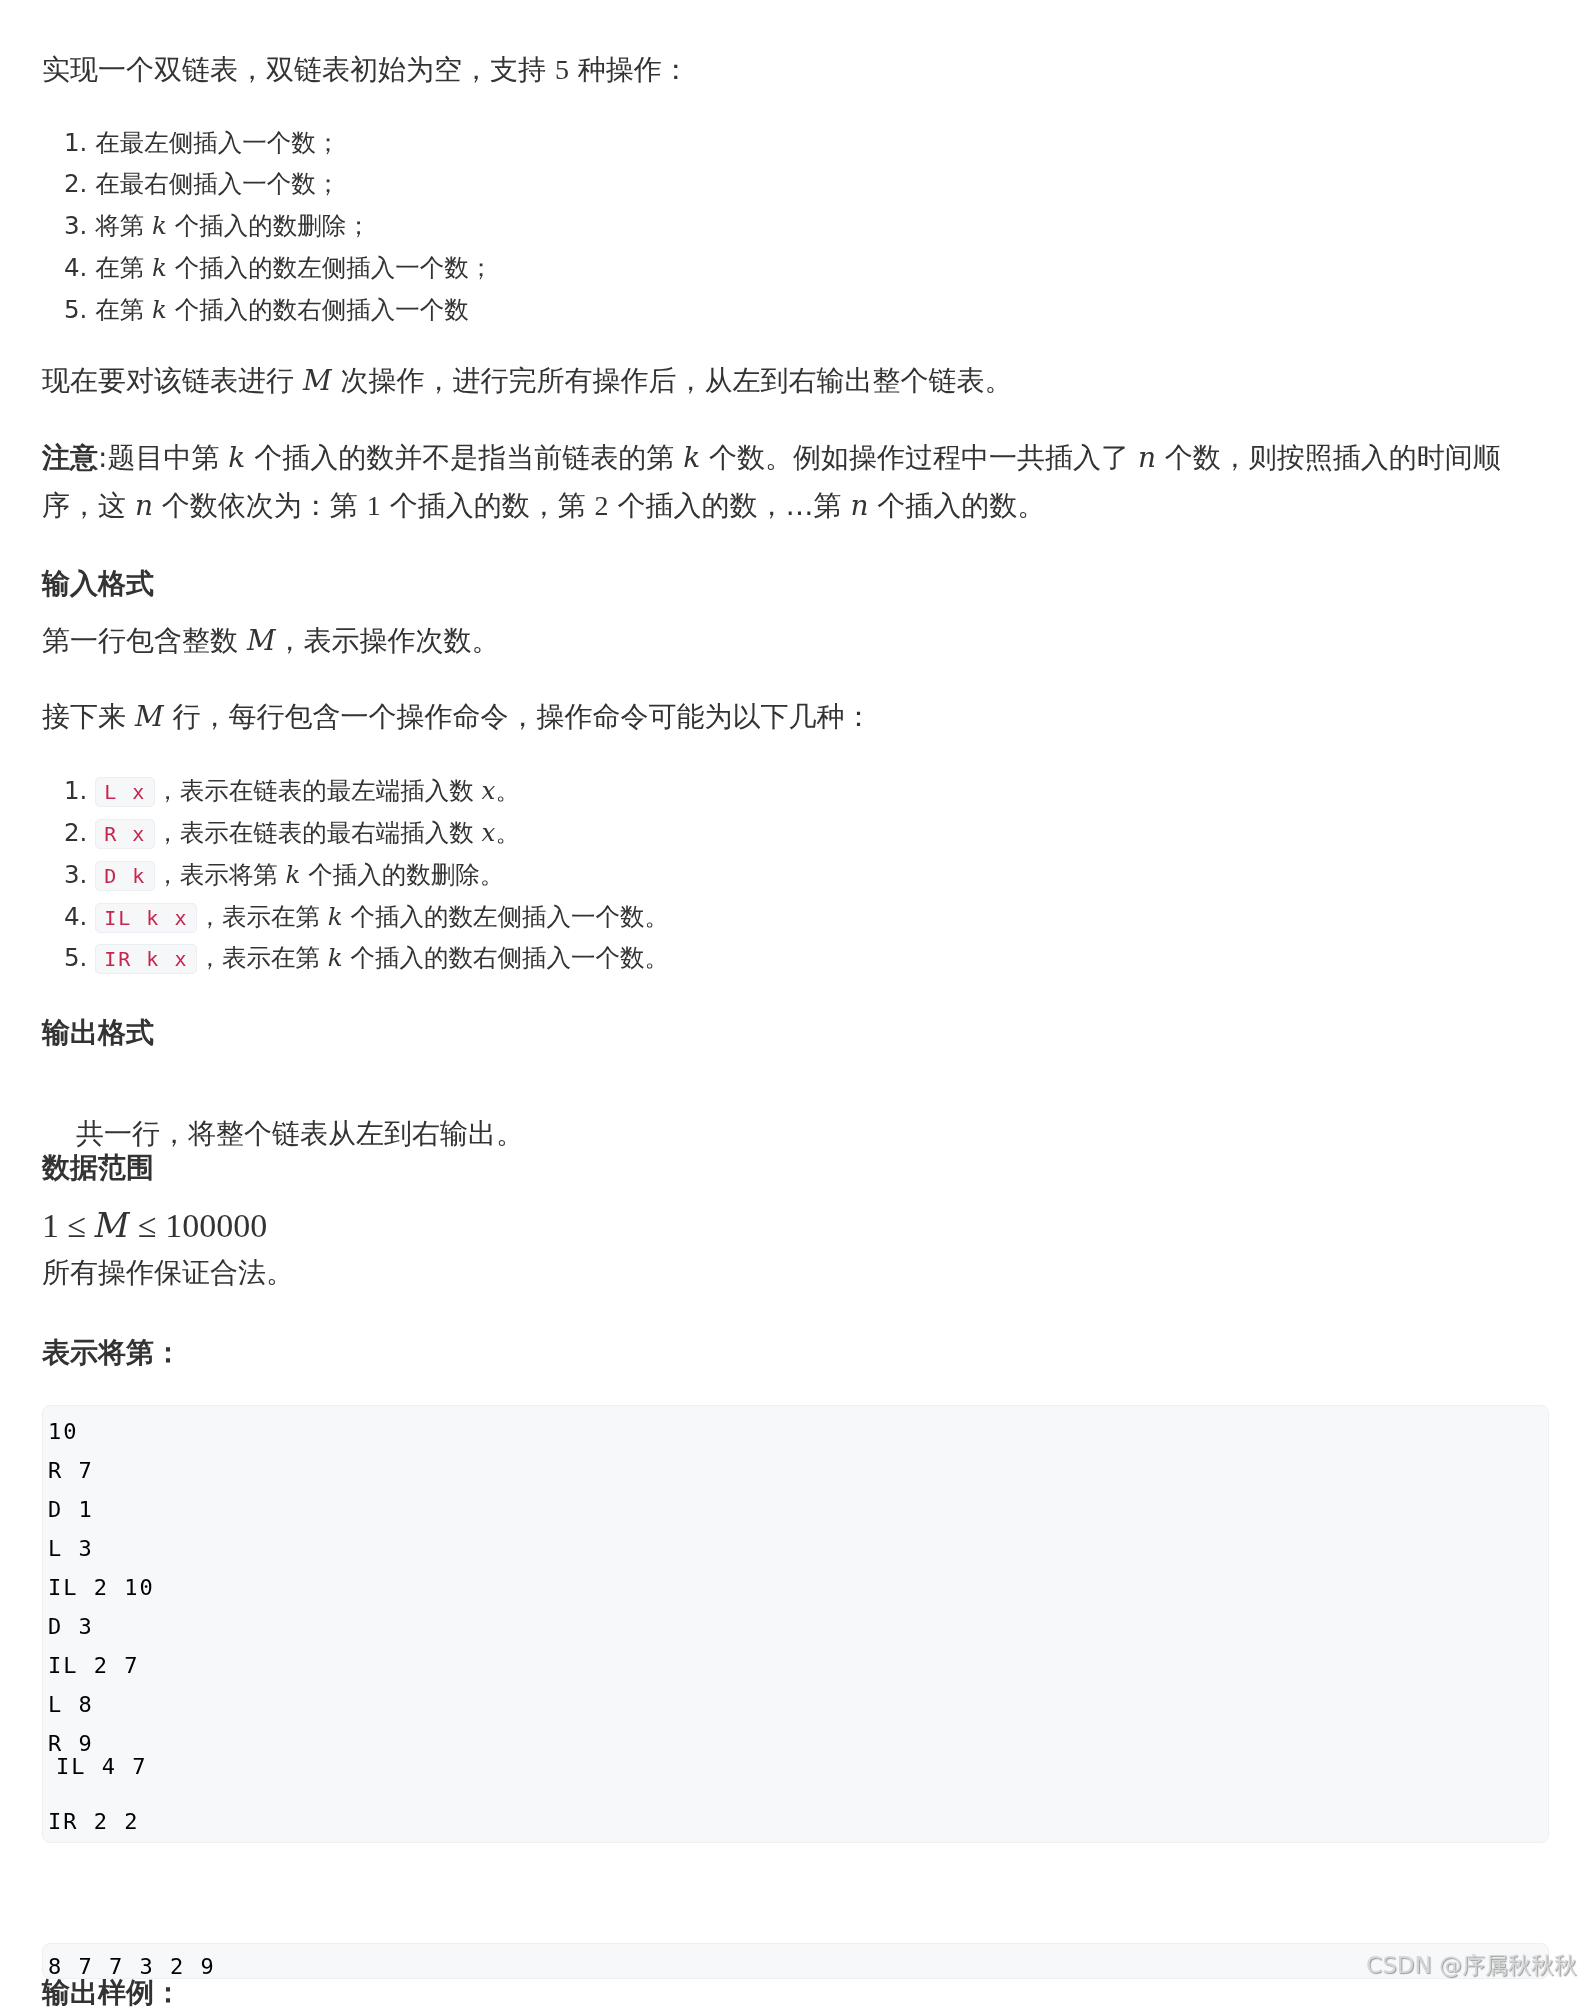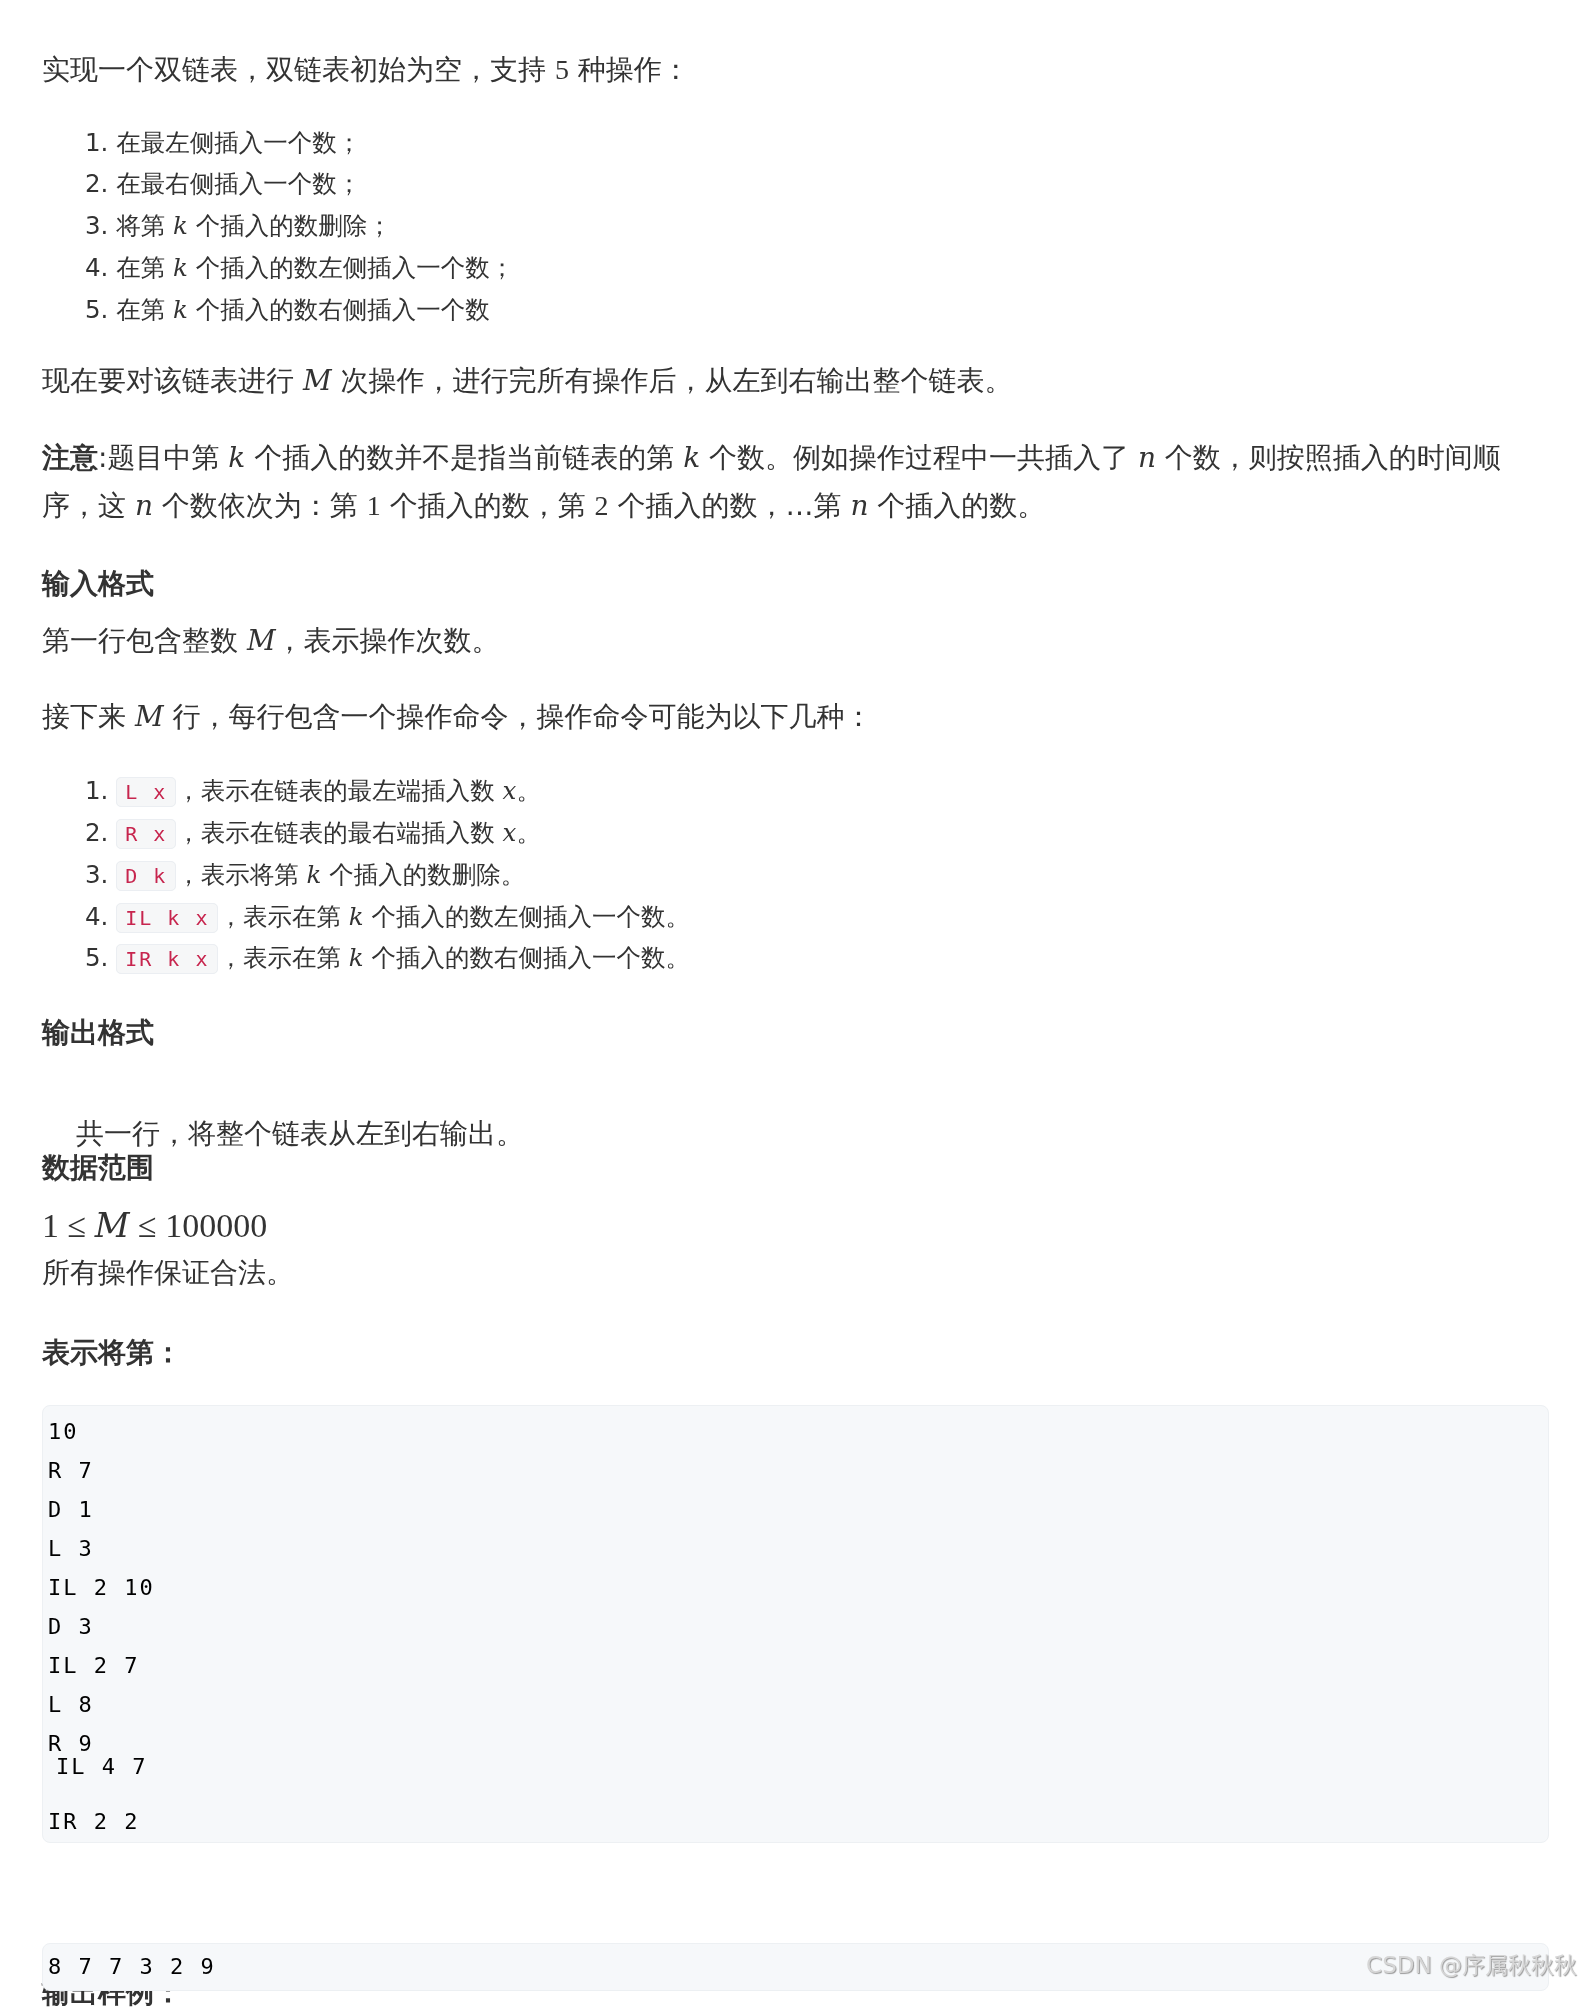--- a/index.html
+++ b/index.html
@@ -3,21 +3,21 @@
 <meta charset="utf-8">
 <style>
   html, body { margin: 0; padding: 0; background: #ffffff; }
   body {
     width: 1589px; height: 2012px; position: relative; overflow: hidden;
     font-family: "DejaVu Sans", "Liberation Sans", sans-serif;
     color: #333333;
   }
   .abs { position: absolute; left: 42px; white-space: nowrap; }
   .p { font-size: 28px; line-height: 40px; }
-  .li { font-size: 24.5px; line-height: 36px; left: 85px; }
+  .li { font-size: 24.5px; line-height: 36px; left: 64px; }
   .h { font-size: 28px; line-height: 40px; font-weight: bold; color: #333; }
   .math { font-family: "DejaVu Serif", "Liberation Serif", serif; font-style: italic; }
   .num { font-family: "Liberation Serif", "DejaVu Serif", serif; font-style: normal; }
   .note-text { font-size: 28px; line-height: 48px; width: 1510px; white-space: normal; }
   .code-inline {
     font-family: "DejaVu Sans Mono", "Liberation Mono", monospace;
     font-size: 20px; color: #c7254e; background: #f6f7f8;
     border: 1px solid #ebeef2; border-radius: 5px; padding: 2px 8px;
     letter-spacing: 2px;
   }
@@ -115,17 +115,17 @@
   <div class="codeline" style="top:167px;">IL 2 10</div>
   <div class="codeline" style="top:206px;">D 3</div>
   <div class="codeline" style="top:245px;">IL 2 7</div>
   <div class="codeline" style="top:284px;">L 8</div>
   <div class="codeline" style="top:323px;">R 9</div>
   <div class="codeline" style="top:346px;margin-left:8px;">IL 4 7</div>
   <div class="codeline" style="top:401px;">IR 2 2</div>
 </div>
 
 <div class="abs h" style="top:1973px;">输出样例：</div>
-<div class="codeblock" style="top:1943px; height:48px;padding-left:36px;">
+<div class="codeblock" style="top:1943px; height:36px;padding-left:36px;">
   <div class="codeline" style="top:8px;">8 7 7 3 2 9</div>
 </div>
 
 <div class="watermark">CSDN @序属秋秋秋</div>
 
 </body></html>

